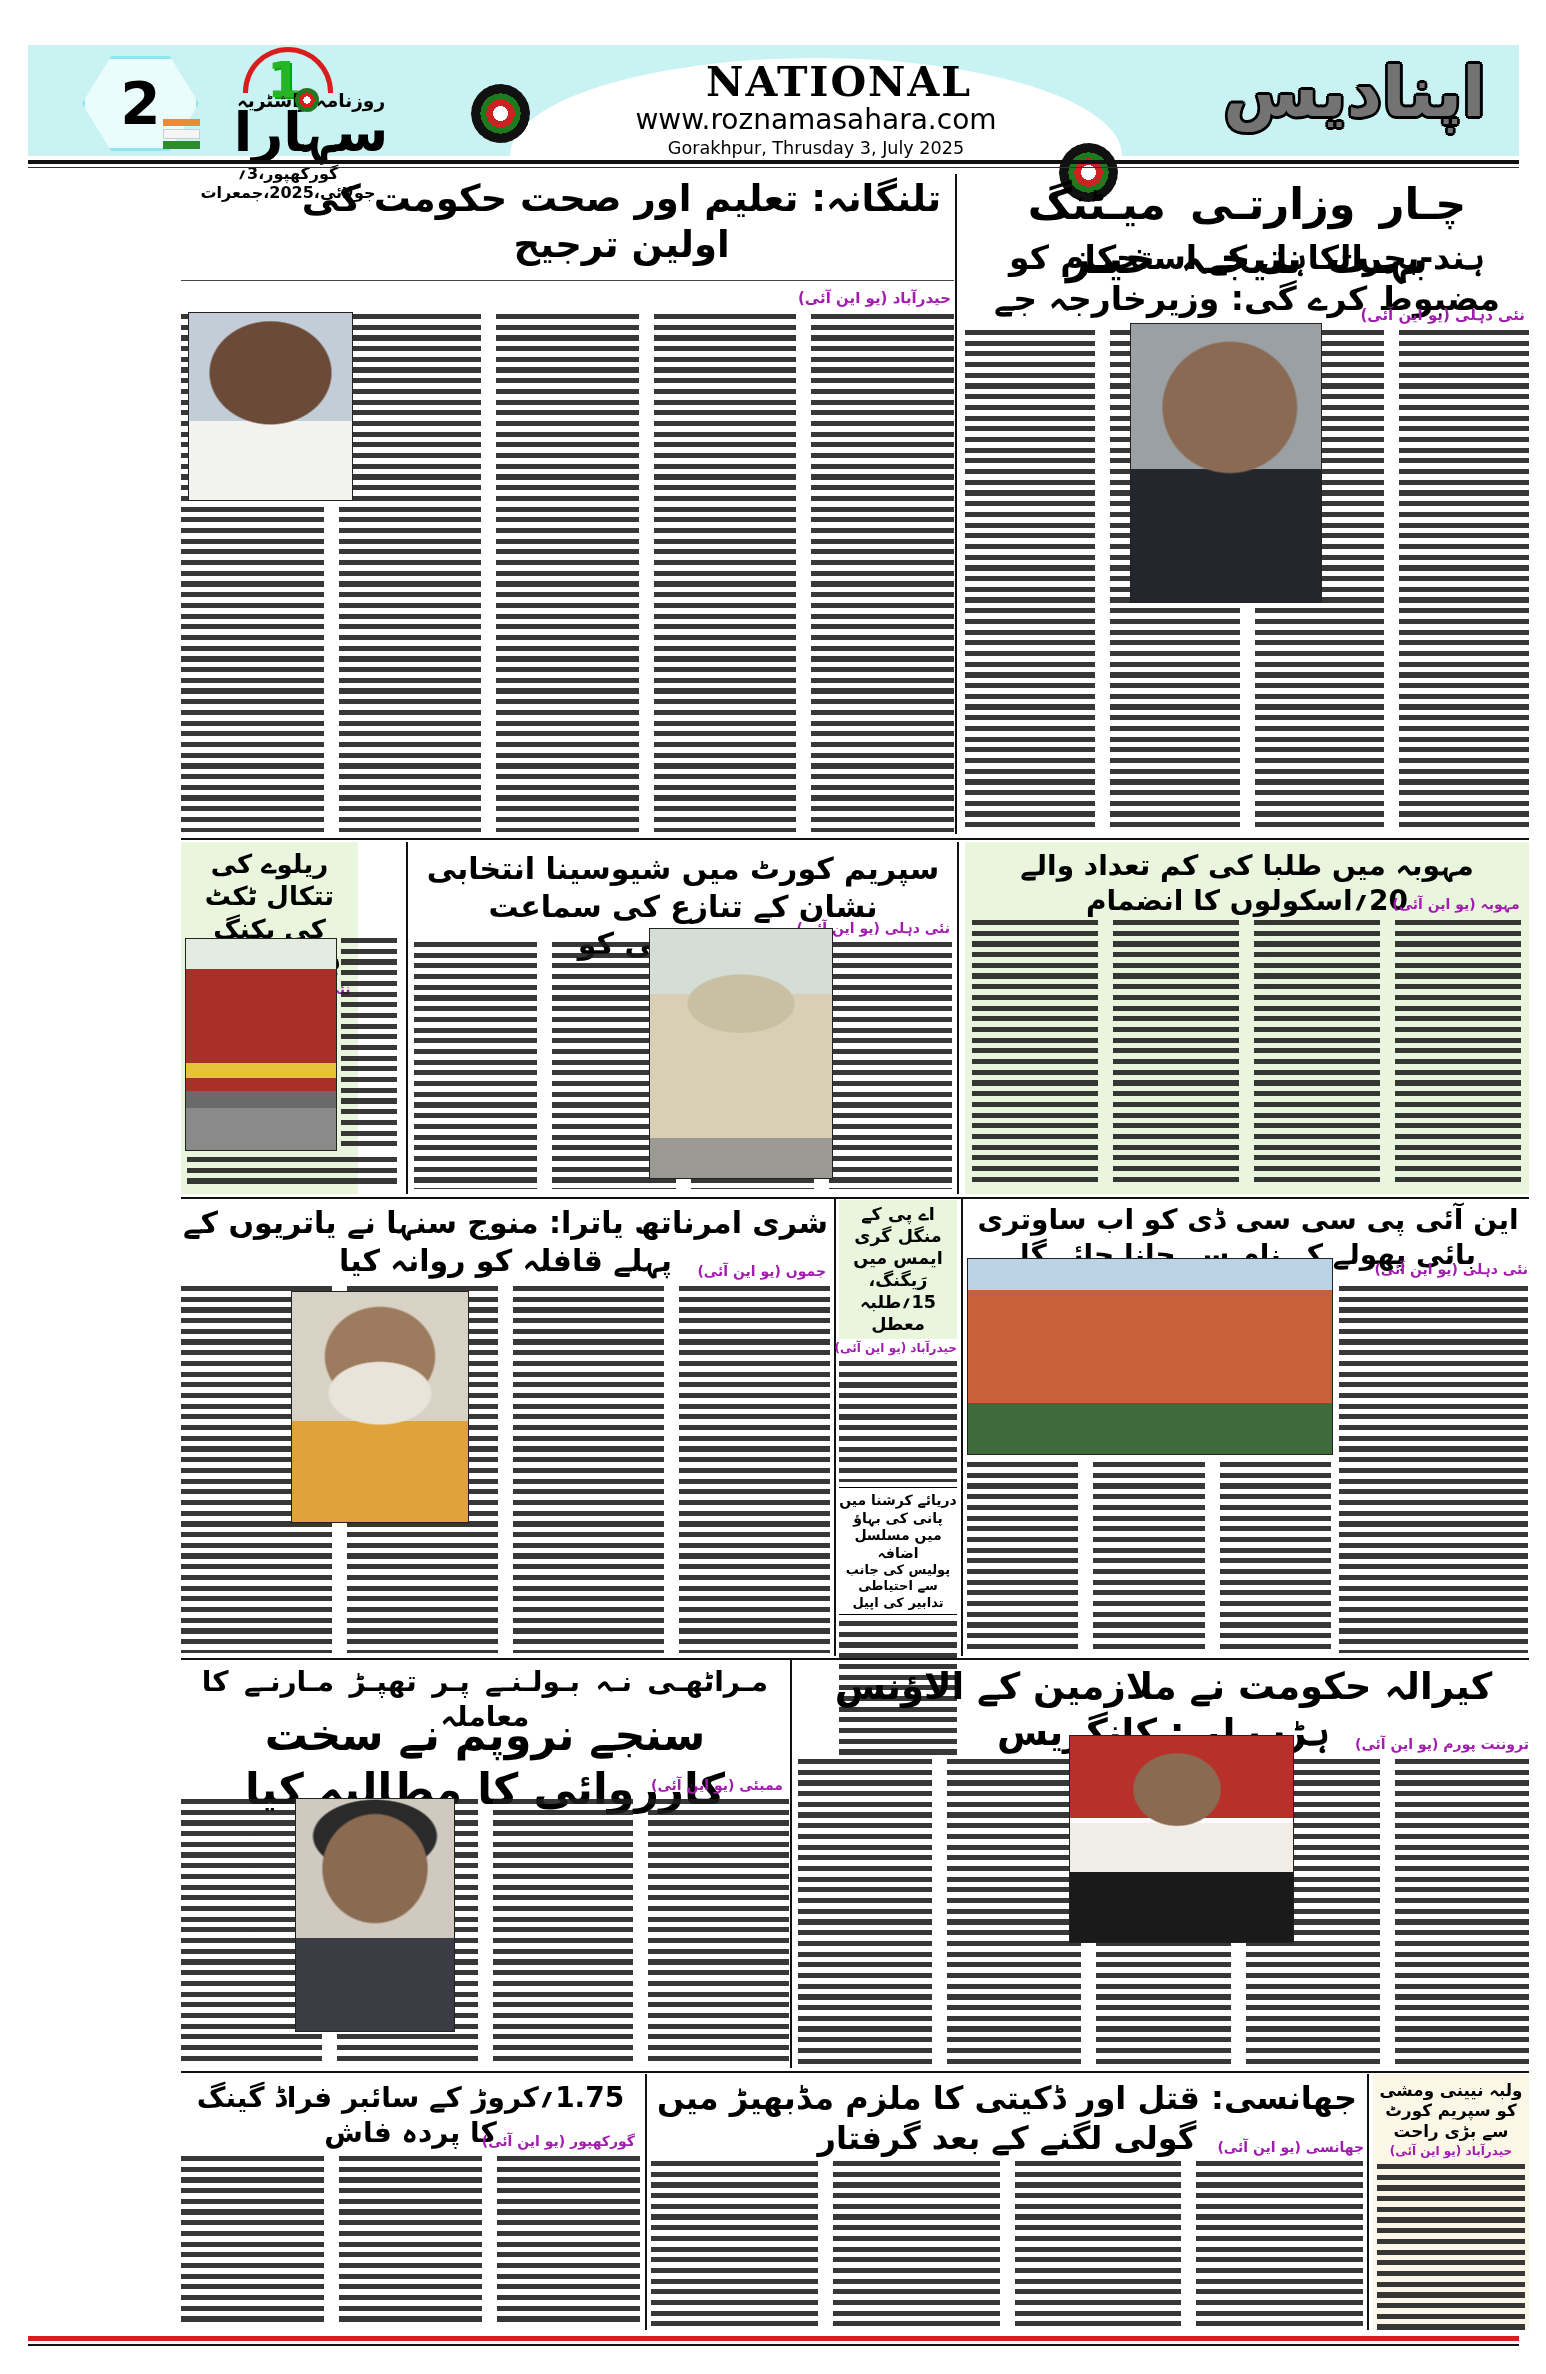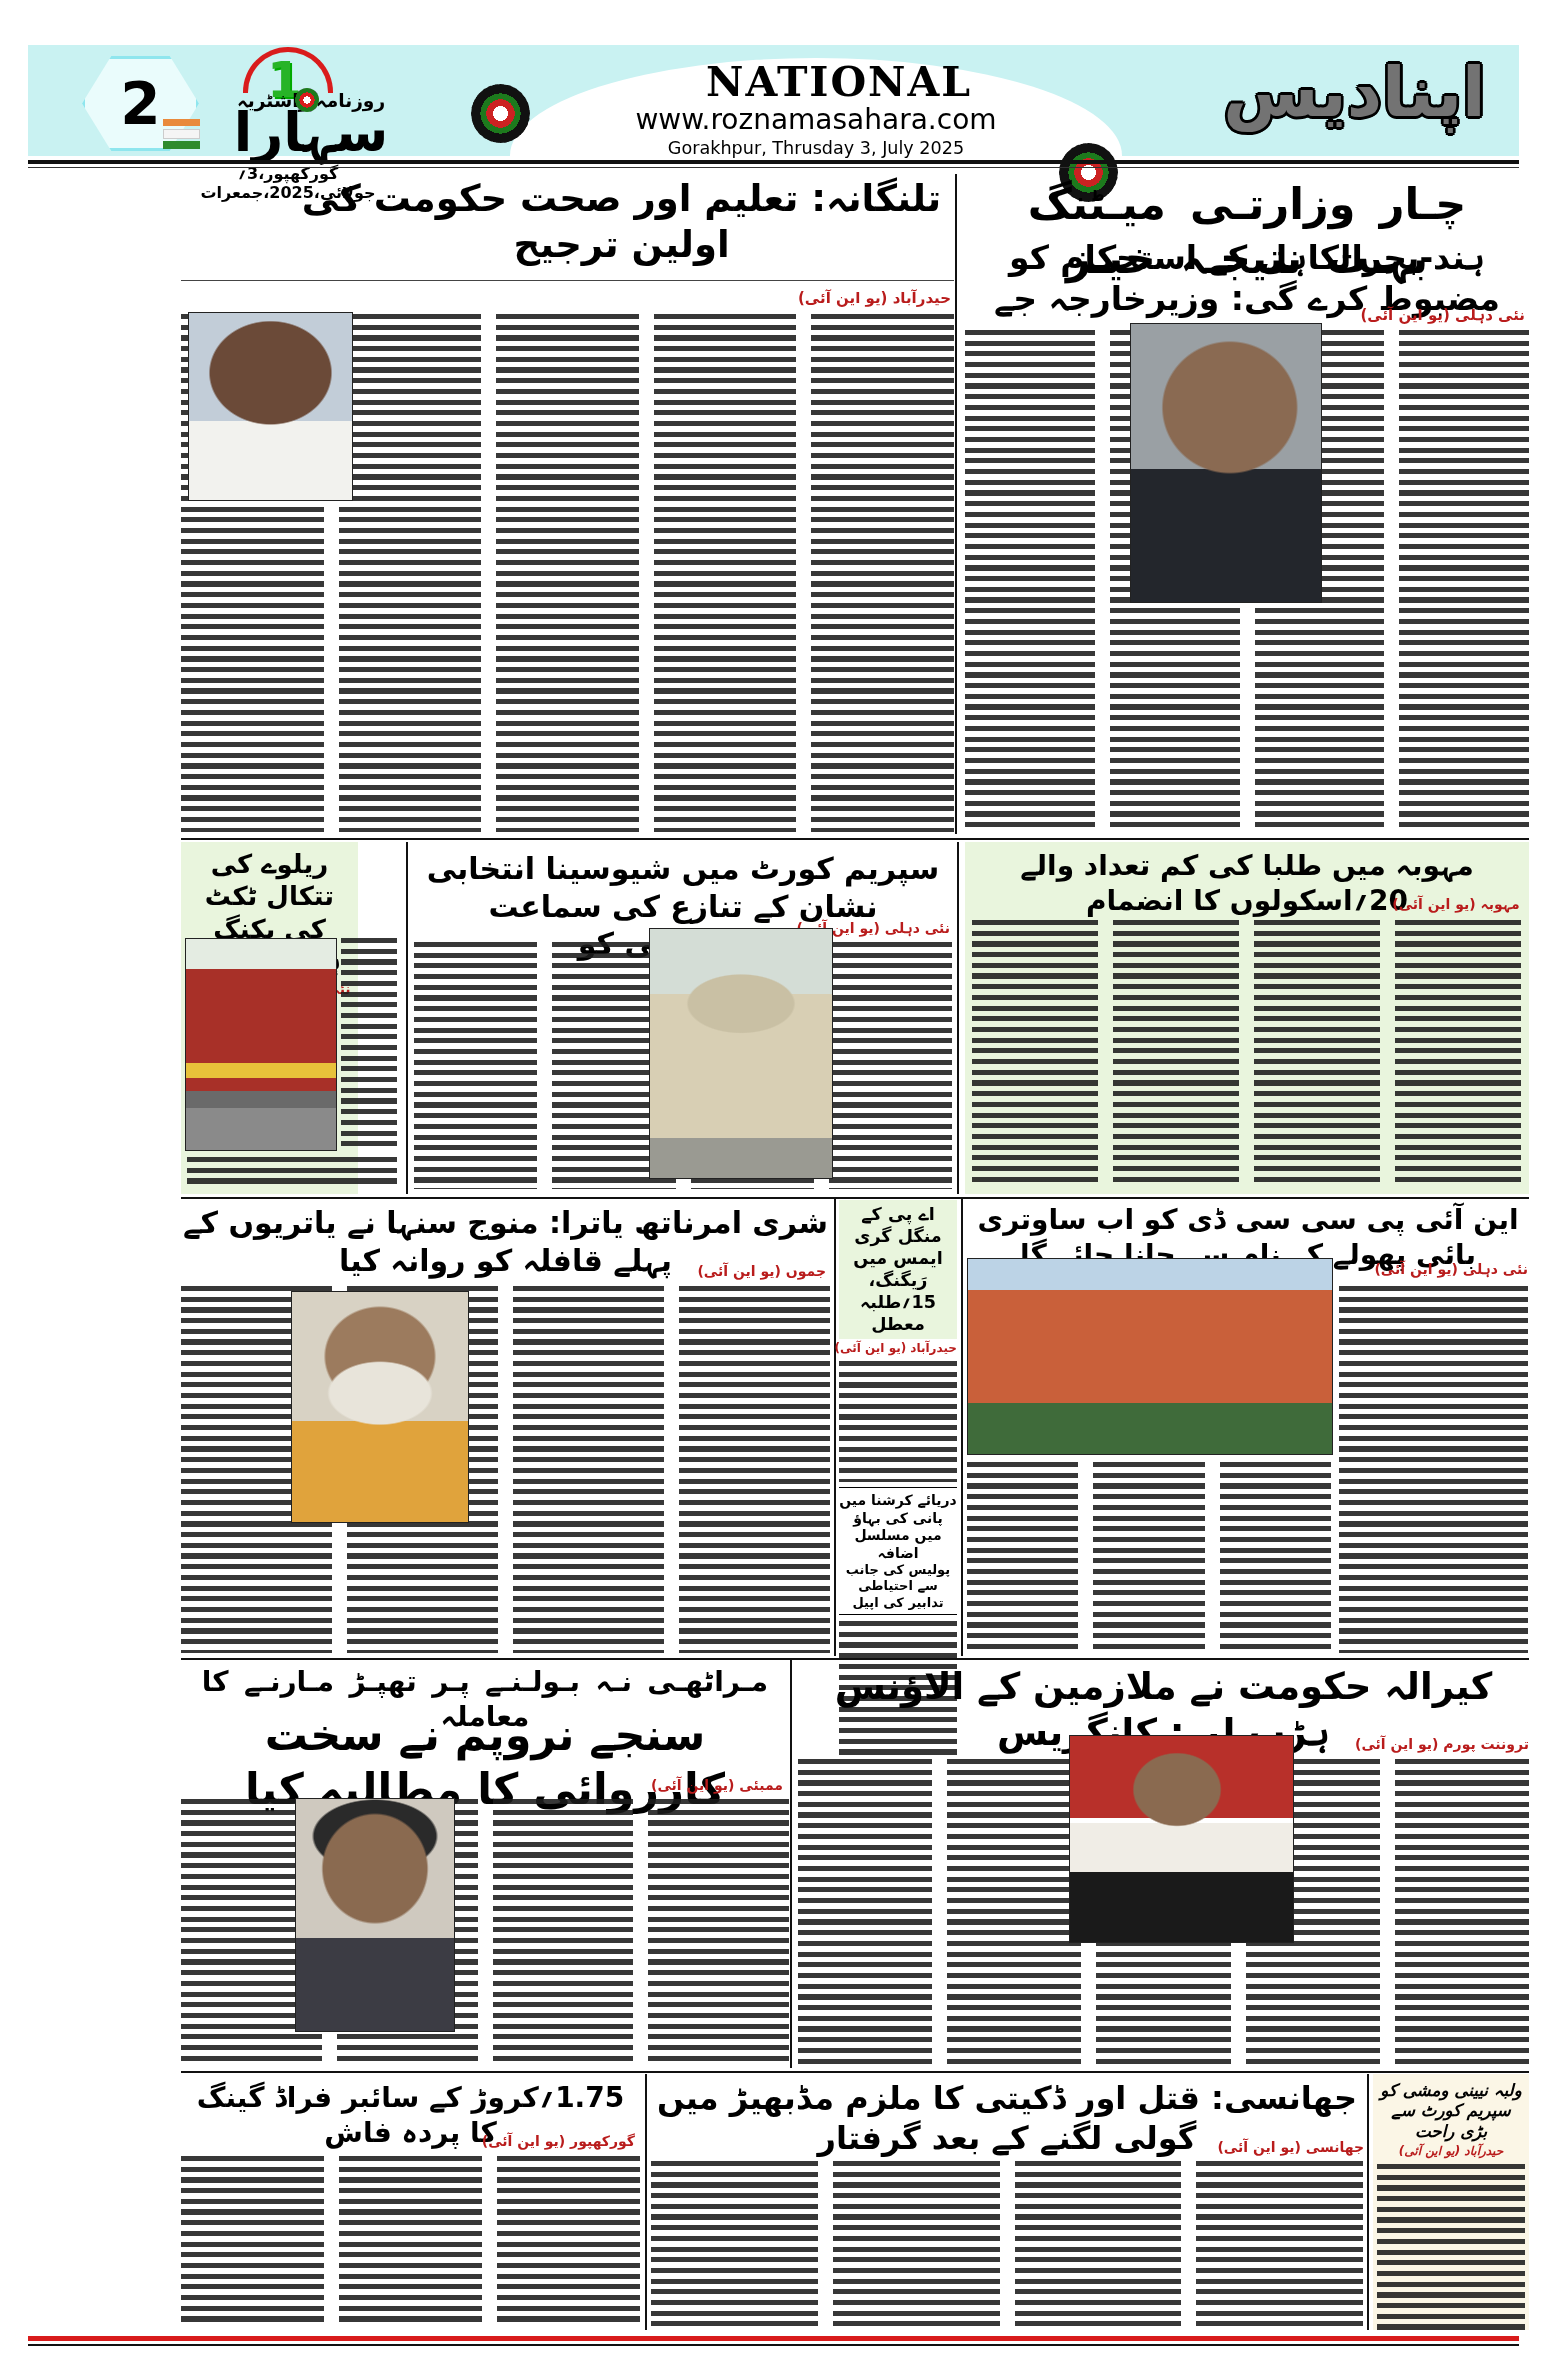--- a/index.html
+++ b/index.html
@@ -7,23 +7,23 @@
         font-family:"DejaVu Sans",sans-serif;overflow:hidden;}
   .abs{position:absolute;}
   .rtl{direction:rtl;}
   
   .tl{background:repeating-linear-gradient(to bottom,#1c1c1c 0 5.1px,transparent 5.1px 10.7px);opacity:.88;}
   .cols{display:flex;gap:15px;}
   .col{flex:1;}
   .vr{position:absolute;width:1.9px;background:#111;}
   .hr{position:absolute;height:1.9px;background:#111;}
   .hl{font-weight:bold;color:#000;text-align:center;line-height:1.25;}
-  .byline{font-weight:bold;font-size:16px;color:#b91c1c;white-space:nowrap;}
+  .byline{font-weight:bold;font-size:16px;color:#a21caf;white-space:nowrap;}
   .greenbox{background:#e9f5dd;}
-  .creambox{background:#fbf6e6;font-style:italic;}
+  .creambox{background:#fbf6e6;}
   .photo{border:0.9px solid #222;}
   .hex{width:111px;height:89px;background:#eafcfc;border:3.7px solid #8fe6ee;
        clip-path:polygon(25% 0,75% 0,100% 50%,75% 100%,25% 100%,0 50%);
        display:flex;align-items:center;justify-content:center;}
   .star{width:59px;height:59px;border-radius:50%;
         background:radial-gradient(circle,#ffffff 0 18%,#cc2222 18% 34%,#1d7a1d 34% 48%,#111 48% 100%);
         -webkit-mask:radial-gradient(circle,#000 0 100%);
         position:relative;}
   .star:before{content:"";position:absolute;inset:-5.6px;border-radius:50%;
         background:repeating-conic-gradient(#111 0 6deg,transparent 6deg 14deg);

